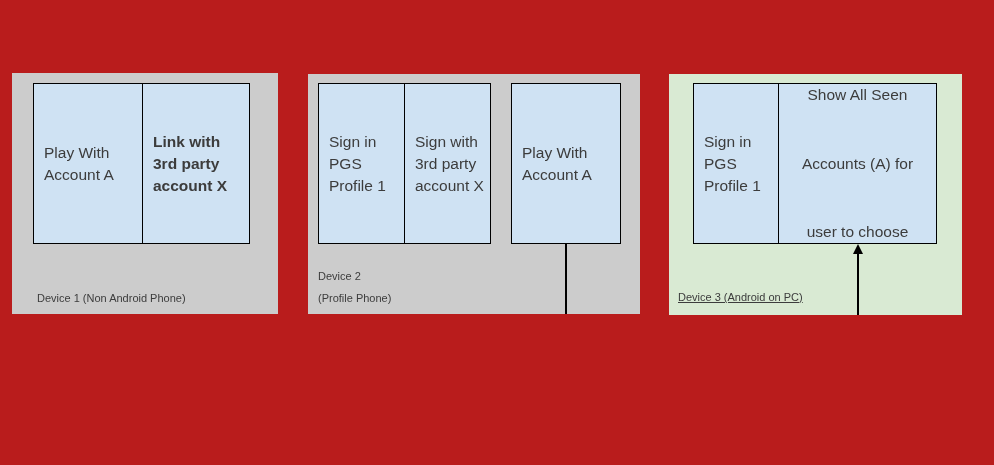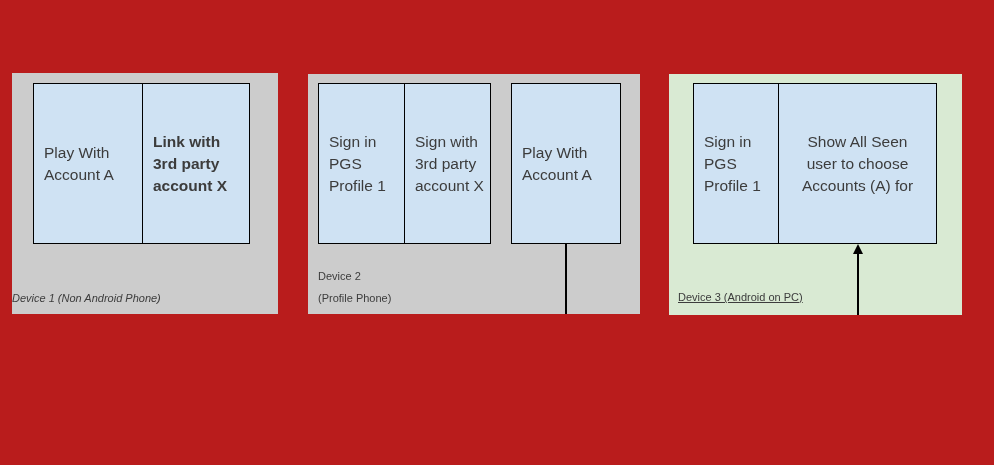--- a/index.html
+++ b/index.html
@@ -12,42 +12,42 @@
   #device2 { left:308px; top:74px; width:332px; height:240px; background:#cccccc; }
   #device3 { left:669px; top:74px; width:293px; height:241px; background:#d9ead3; }
 
   .step {
     position:absolute; height:161px; box-sizing:border-box;
     background:#cfe2f3; border:1px solid #000000;
     display:flex; flex-direction:column; justify-content:center;
     padding:0 10px; font-size:15.5px; line-height:22px; color:#3c3c3c;
   }
   .step .tl { white-space:nowrap; }
-  .step.center { align-items:center; text-align:center; }
+  .step.center { align-items:center; text-align:center;justify-content:space-between; }
 
   
   #device1 .step { top:10px; }
   #d1s1 { left:21px;  width:110px; }
   #d1s2 { left:130px; width:108px;font-weight:bold; }
 
   
   #device2 .step { top:9px; }
   #d2s1 { left:10px;  width:87px;  }
   #d2s2 { left:96px;  width:87px; }
   #d2s3 { left:203px; width:110px; }
 
   
   #device3 .step { top:9px; }
   #d3s1 { left:24px;  width:86px;  }
   #d3s2 { left:109px; width:159px; }
 
   .device-label {
     position:absolute; font-size:11px; line-height:22px; color:#3c3c3c;
   }
-  #device1 .device-label { left:0;  bottom:5px;font-style:italic; }
+  #device1 .device-label { left:25px;  bottom:5px; }
   #device2 .device-label { left:10px; bottom:5px; }
   #device3 .device-label { left:9px;  bottom:7px;text-decoration:underline; }
 
   .vline { position:absolute; width:2px; background:#000000; }
   #d2-connector { left:565px; top:243px; height:71px; }
   #d3-arrow-line { left:857px; top:252px; height:63px; }
   #d3-arrowhead {
     position:absolute; left:853px; top:244px; width:0; height:0;
     border-left:5px solid transparent; border-right:5px solid transparent;
     border-bottom:10px solid #000000;
@@ -95,22 +95,22 @@
   </div>
 
   <div class="device" id="device3">
     <div class="step" id="d3s1">
       <div class="tl">Sign in</div>
       <div class="tl">PGS</div>
       <div class="tl">Profile 1</div>
     </div>
     <div class="step center" id="d3s2">
       <div class="tl">Show All Seen</div>
+      <div class="tl">Accounts (A) for</div>
       <div class="tl">user to choose</div>
-      <div class="tl">Accounts (A) for</div>
     </div>
     <div class="device-label">
       <div class="tl">Device 3 (Android on PC)</div>
     </div>
   </div>
 
   <div class="vline" id="d2-connector"></div>
   <div class="vline" id="d3-arrow-line"></div>
   <div id="d3-arrowhead"></div>
 

